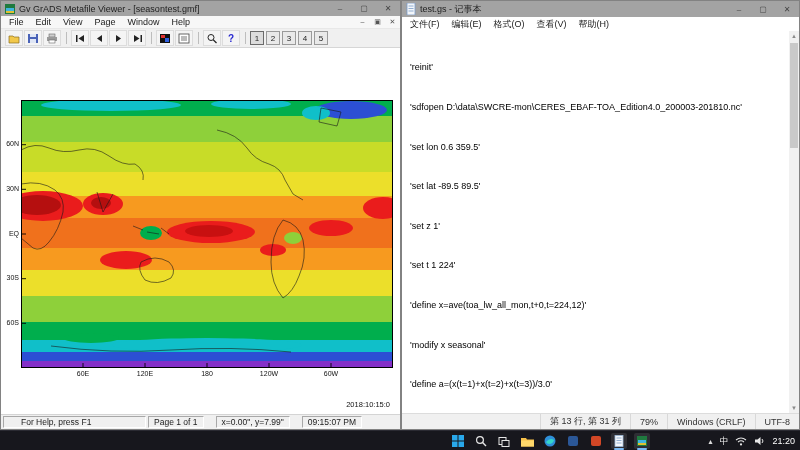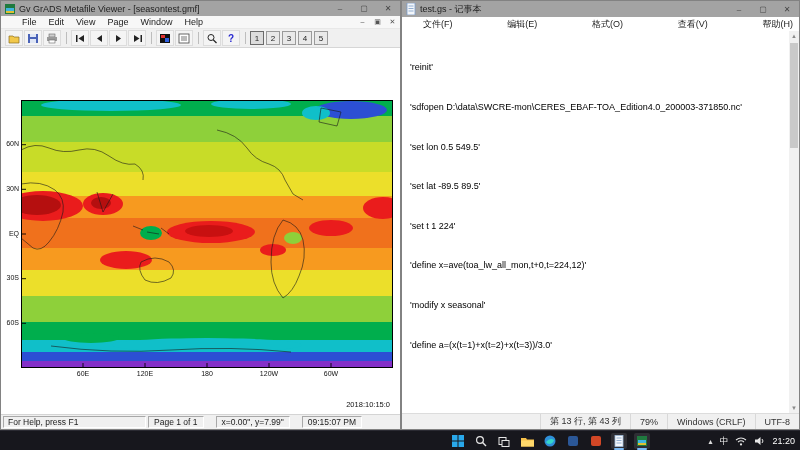--- a/index.html
+++ b/index.html
@@ -9,21 +9,21 @@
   
   .window { position:absolute; top:0; height:430px; background:#fff; border:1px solid #828282; display:flex; flex-direction:column; }
   #viewer-window { left:0; width:401px; }
   #notepad-window { left:401px; width:399px; }
 
   .titlebar { height:15px; background:#a3a3a3; display:flex; align-items:center; padding-left:4px; flex:0 0 auto; }
   .titlebar .title { font-size:9px; color:#222; margin-left:4px; white-space:nowrap; }
   .win-controls { margin-left:auto; display:flex; height:100%; }
   .win-btn { width:24px; height:100%; display:flex; align-items:center; justify-content:center; font-size:8px; color:#444; }
 
-  .menubar { height:13px; background:#f7f7f7; display:flex; align-items:center; padding-left:15px; font-size:9px; color:#222; flex:0 0 auto; border-bottom:1px solid #e8e8e8;justify-content:space-between; }
+  .menubar { height:13px; background:#f7f7f7; display:flex; align-items:center; padding-left:2px; font-size:9px; color:#222; flex:0 0 auto; border-bottom:1px solid #e8e8e8; }
   .menu-item { padding:0 6px; white-space:nowrap; }
   .mdi-controls { margin-left:auto; display:flex; }
   .mdi-btn { width:15px; text-align:center; font-size:7px; color:#555; }
 
   
   .toolbar { height:19px; background:#f0f0f0; display:flex; align-items:center; padding:0 4px; flex:0 0 auto; border-bottom:1px solid #d6d6d6; }
   .tb-btn { width:18px; height:16px; display:flex; align-items:center; justify-content:center; border:1px solid #dcdcdc; background:#f4f4f4; margin-right:1px; }
   .tb-sep { width:1px; height:12px; background:#bdbdbd; margin:0 4px; }
   .page-btn { min-width:14px; height:14px; border:1px solid #9a9a9a; background:#e9e9e9; font-size:8px; display:flex; align-items:center; justify-content:center; margin-right:2px; color:#222; }
   .page-btn.active { background:#dcdcdc; border-color:#6a6a6a; }
@@ -31,21 +31,21 @@
   
   .viewer-canvas { flex:1 1 auto; position:relative; background:#ffffff; overflow:hidden; }
   .map-svg { position:absolute; left:20px; top:52px; }
   .lat-label { position:absolute; left:1px; width:17px; text-align:right; font-size:7px; line-height:8px; color:#111; }
   .lon-label { position:absolute; top:322px; transform:translateX(-50%); font-size:7px; color:#111; }
   .plot-footer-left { position:absolute; left:5px; top:352px; font-size:7.5px; color:#111;margin-top:20px; }
   .plot-footer-right { position:absolute; right:10px; top:352px; font-size:7.5px; color:#111;text-align:right; }
 
   
   .statusbar { height:15px; background:#f0f0f0; border-top:1px solid #d4d4d4; display:flex; align-items:center; font-size:8.5px; color:#222; flex:0 0 auto; }
-  .vsb-help { flex:1; border:1px solid; border-color:#a8a8a8 #fff #fff #a8a8a8; height:12px; line-height:10px; padding:0 4px; margin:0 2px; }
+  .vsb-help { flex:1; border:1px solid; border-color:#a8a8a8 #fff #fff #a8a8a8; height:12px; line-height:10px; padding:0 17px; margin:0 2px; }
   .vsb-pane { border:1px solid; border-color:#a8a8a8 #fff #fff #a8a8a8; height:12px; line-height:10px; padding:0 5px; margin-right:12px; white-space:nowrap; }
   .vsb-grip { width:26px; height:12px; }
 
   
   #notepad-window .titlebar { height:16px; }
   #notepad-window .menubar { height:14px; border-bottom:none; background:#ffffff; }
   .np-content { flex:1 1 auto; position:relative; background:#fff; overflow:hidden; }
   .np-text { position:absolute; left:0; top:0; right:10px; bottom:0; padding:4px 0 0 8px; font-family:"DejaVu Sans Mono", monospace; font-size:9px; line-height:13.2px; color:#000; white-space:pre; }
   .np-scrollbar { position:absolute; right:0; top:0; bottom:0; width:10px; background:#f1f1f1; }
   .np-thumb { position:absolute; left:1px; right:1px; top:12px; height:105px; background:#c9c9c9; }
@@ -281,23 +281,24 @@
       <span class="menu-item">文件(F)</span>
       <span class="menu-item">编辑(E)</span>
       <span class="menu-item">格式(O)</span>
       <span class="menu-item">查看(V)</span>
       <span class="menu-item">帮助(H)</span>
     </div>
 
     <div class="np-content">
       <div class="np-text">
         <div class="code-line">'reinit'</div>
-        <div class="code-line">'sdfopen D:\data\SWCRE-mon\CERES_EBAF-TOA_Edition4.0_200003-371850.nc'</div>
-        <div class="code-line">'set lon 0.5 549.5'</div>
+        <div class="code-line">'sdfopen D:\data\SWCRE-mon\CERES_EBAF-TOA_Edition4.0_200003-201810.nc'</div>
+        <div class="code-line">'set lon 0.6 359.5'</div>
         <div class="code-line">'set lat -89.5 89.5'</div>
+        <div class="code-line">'set z 1'</div>
         <div class="code-line">'set t 1 224'</div>
         <div class="code-line">'define x=ave(toa_lw_all_mon,t+0,t=224,12)'</div>
         <div class="code-line">'modify x seasonal'</div>
         <div class="code-line">'define a=(x(t=1)+x(t=2)+x(t=3))/3.0'</div>
         
         
         
         
         
         
@@ -308,21 +309,21 @@
       </div>
       <div class="np-scrollbar">
         <span class="np-arrow" style="top:0">▲</span>
         <div class="np-thumb"></div>
         <span class="np-arrow" style="bottom:0">▼</span>
       </div>
     </div>
 
     <div class="np-statusbar">
       <span class="np-sb-fill"></span>
-      <span class="np-sb-pane">第 13 行, 第 43 列</span>
+      <span class="np-sb-pane">第 13 行, 第 31 列</span>
       <span class="np-sb-pane">79%</span>
       <span class="np-sb-pane">Windows (CRLF)</span>
       <span class="np-sb-pane">UTF-8</span>
     </div>
   </div>
 
   <div id="taskbar">
     <div class="taskbar-icons">
       <span class="tk-icon">
         <svg width="12" height="12">

